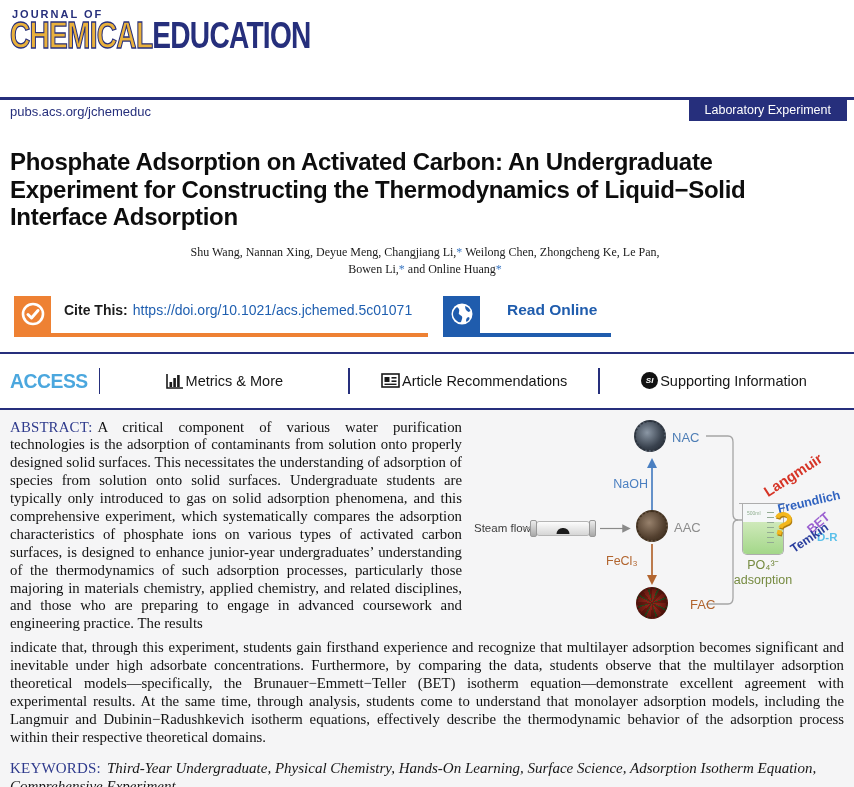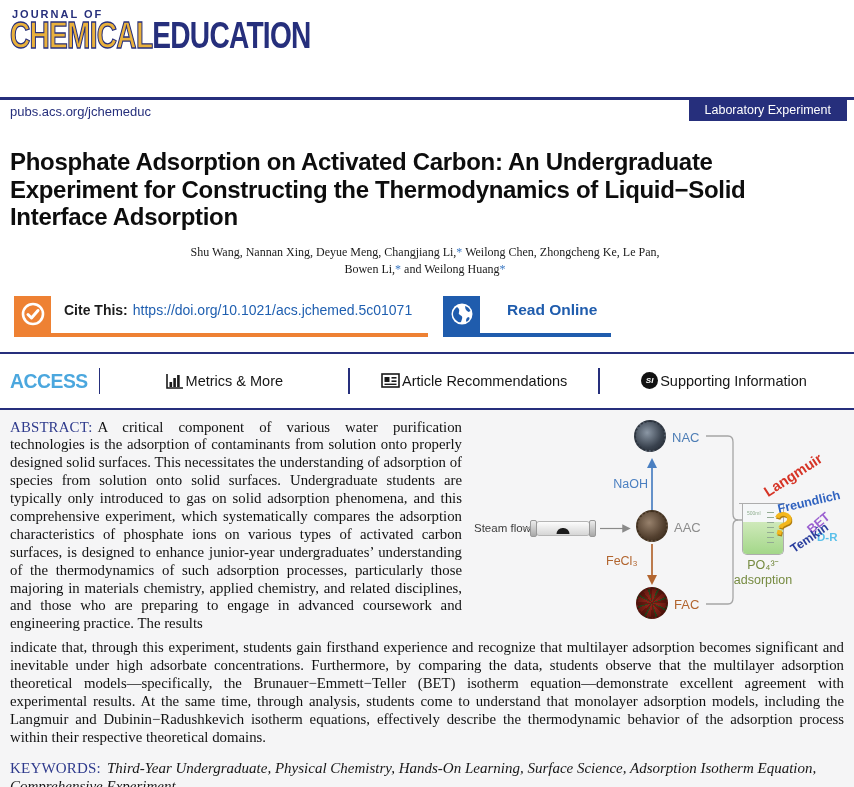--- a/index.html
+++ b/index.html
@@ -60,21 +60,21 @@
   
   .figure{position:relative; width:372px; height:214px; flex:0 0 372px; font-family:"Liberation Sans",sans-serif;}
   .fig-svg{position:absolute; inset:0; pointer-events:none;}
   .ball{position:absolute; width:32px; height:32px; border-radius:50%;}
   .ball-nac{left:162px; top:1px; background:radial-gradient(circle at 40% 38%, #8b97a5, #39424e 62%, #232a33); border:2px dotted #2c333d;}
   .ball-aac{left:164px; top:91px; background:radial-gradient(circle at 40% 38%, #97816c, #53402f 62%, #35281c); border:2px dotted #41311f;}
   .ball-fac{left:164px; top:168px; background:radial-gradient(circle at 50% 50%, rgba(0,0,0,0) 30%, rgba(0,0,0,.45)), repeating-conic-gradient(#8a2318 0deg 20deg, #2f4d1f 20deg 28deg, #6b1a10 28deg 46deg); border:2px dotted #4a130c;}
   .fig-label{position:absolute; font-size:13px;}
   .lbl-nac{left:200px; top:11px; color:#4d7db5;}
   .lbl-aac{left:202px; top:101px; color:#8c8c8c;}
-  .lbl-fac{left:202px; top:178px; color:var(--rust);}
+  .lbl-fac{left:218px; top:178px; color:var(--rust);}
   .lbl-naoh{left:134px; top:58px; width:42px; text-align:right; color:var(--naoh_blue); font-size:12.5px;}
   .lbl-fecl3{left:134px; top:135px; width:42px; text-align:left; color:var(--rust); font-size:12.5px;}
   .lbl-steam{left:2px; top:103px; color:#3c3c3c; font-size:11.5px;}
   .tube{position:absolute; left:58px; top:101px; width:66px; height:17px;}
   .tube::before{content:''; position:absolute; left:-7px; top:7px; width:8px; height:2px; background:#aaa;}
   .tube-body{position:absolute; left:6px; top:1px; right:6px; bottom:1px; border:1px solid #b5b5b5; border-radius:3px; background:linear-gradient(#fcfcfc,#d6d6d6);}
   .tube-cap{position:absolute; top:0; width:7px; height:17px; background:linear-gradient(#ececec,#a8a8a8); border:1px solid #999; border-radius:2px;}
   .cap-l{left:0;} .cap-r{right:0;}
   .tube-sample{position:absolute; left:50%; transform:translateX(-50%); bottom:3px; width:13px; height:6px; background:#1c1c1c; border-radius:7px 7px 0 0;}
   .beaker{position:absolute; left:270px; top:84px; width:42px; height:52px; border:1.5px solid #adadad; border-top:none; border-radius:0 0 5px 5px; background:rgba(244,247,248,.75);}
@@ -100,21 +100,21 @@
     <div class="logo">
       <div class="logo-kicker">JOURNAL OF</div>
       <div class="logo-words"><span class="logo-gold">CHEMICAL</span><span class="logo-navy">EDUCATION</span></div>
     </div>
     <div class="header-rule"></div>
     <a class="site-url" href="#">pubs.acs.org/jchemeduc</a>
     <div class="type-badge">Laboratory Experiment</div>
   </div>
 
   <h1 class="title">Phosphate Adsorption on Activated Carbon: An Undergraduate Experiment for Constructing the Thermodynamics of Liquid−Solid Interface Adsorption</h1>
-  <div class="authors"><span>Shu Wang,</span> <span>Nannan Xing,</span> <span>Deyue Meng,</span> <span>Changjiang Li,</span><span class="star">*</span> <span>Weilong Chen,</span> <span>Zhongcheng Ke,</span> <span>Le Pan,</span> <br><span>Bowen Li,</span><span class="star">*</span> and <span>Weilong Huang</span><span class="star">*</span></div>
+  <div class="authors"><span>Shu Wang,</span> <span>Nannan Xing,</span> <span>Deyue Meng,</span> <span>Changjiang Li,</span><span class="star">*</span> <span>Weilong Chen,</span> <span>Zhongcheng Ke,</span> <span>Le Pan,</span> <br><span>Bowen Li,</span><span class="star">*</span> and <span>Online Huang</span><span class="star">*</span></div>
 
   <div class="cite-row">
     <div class="cite-box">
       <span class="cite-icon">
         <svg width="26" height="26" viewBox="0 0 26 26">
             <circle cx="13" cy="13" r="10" fill="none" stroke="#fff" stroke-width="2.6"></circle>
             <path d="M8 13.5 L11.5 17 L18 9.5" fill="none" stroke="#fff" stroke-width="3" stroke-linecap="round" stroke-linejoin="round"></path>
           </svg>
       </span>
       <span class="cite-text">

